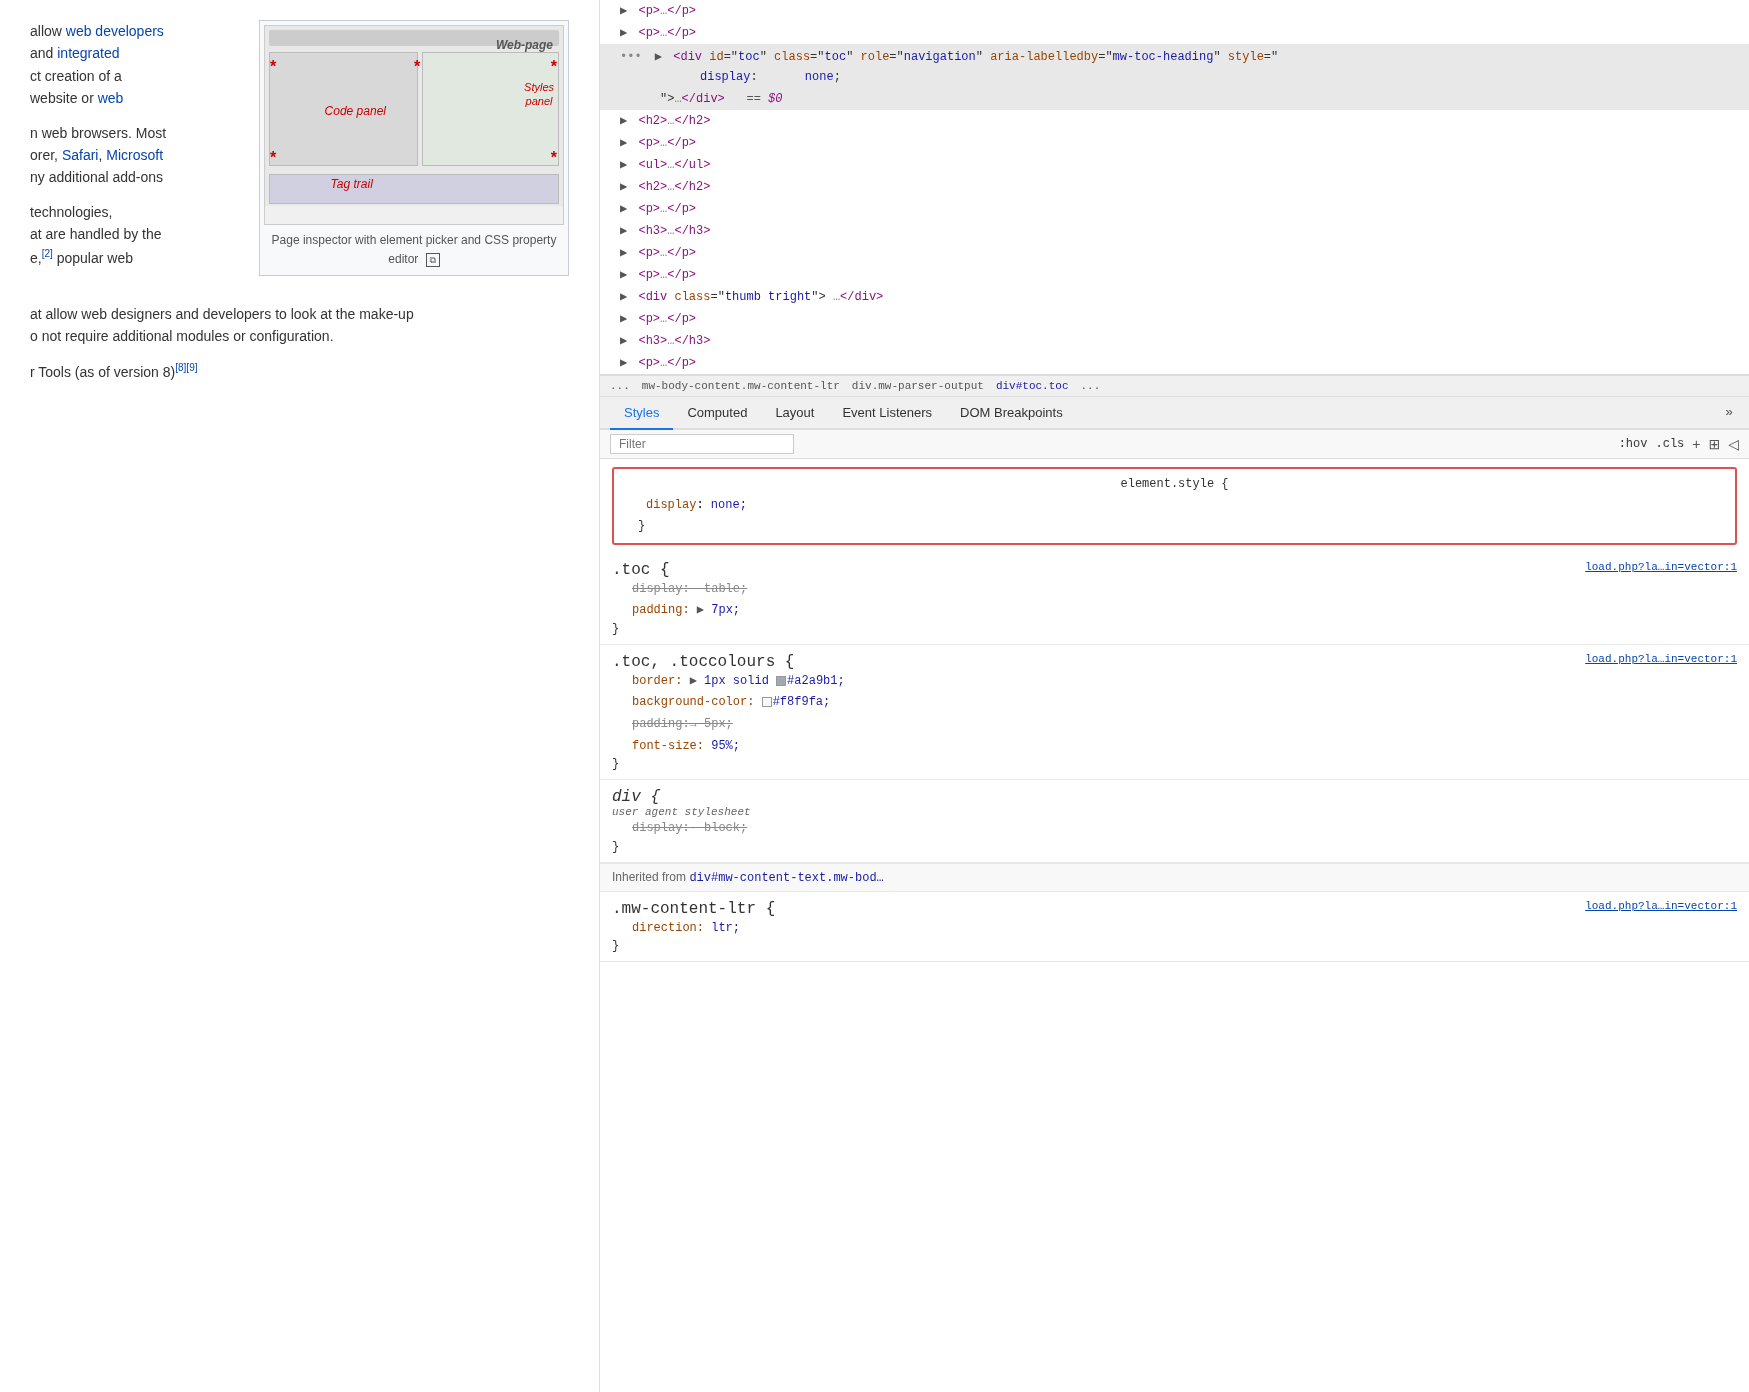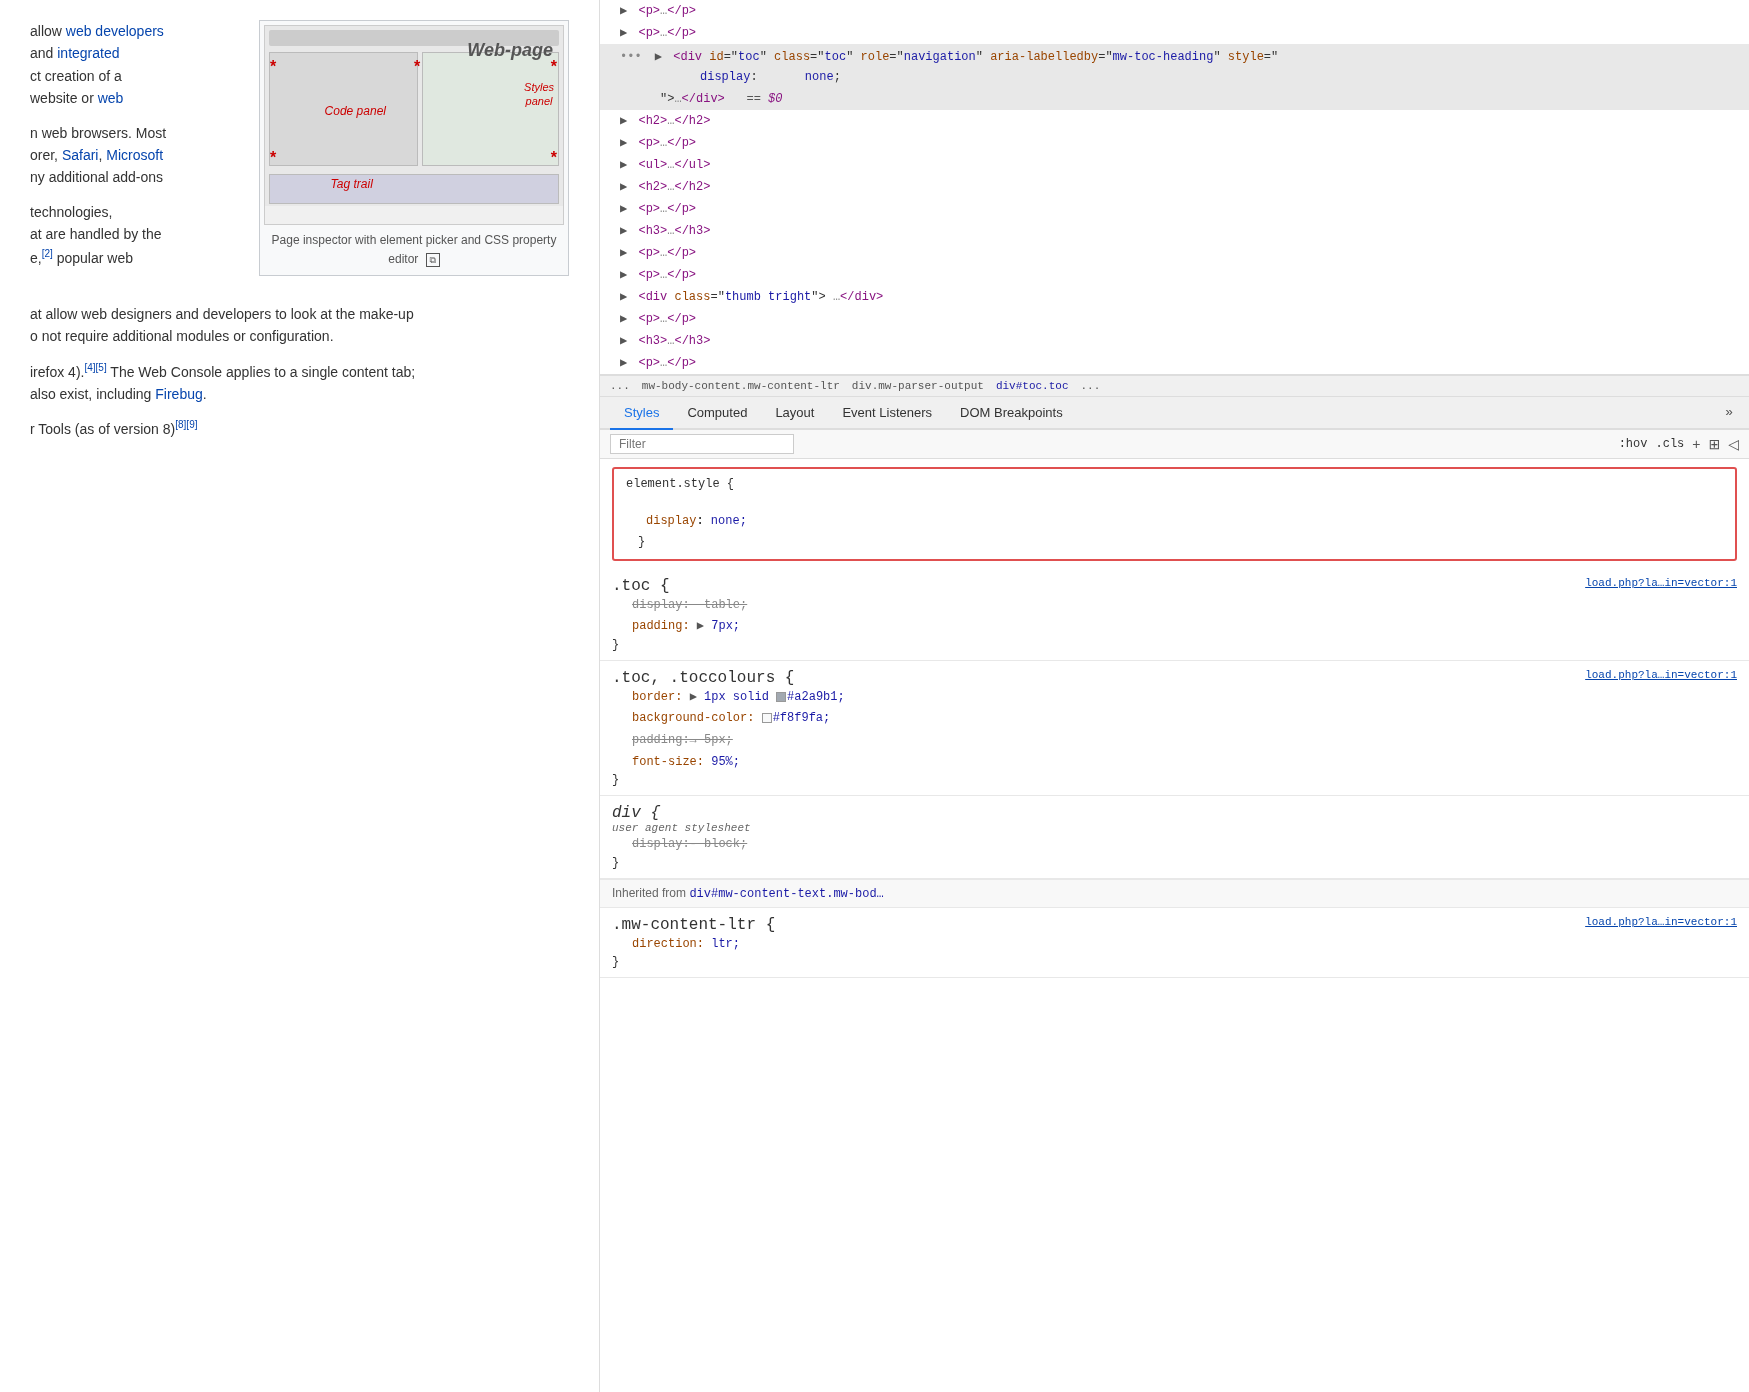--- a/index.html
+++ b/index.html
@@ -273,21 +273,22 @@
       border-radius: 3px;
       padding: 8px 12px;
       margin: 8px 12px;
       background: #fff;
     }
 
     .element-style-selector {
       font-family: 'Courier New', monospace;
       font-size: 12px;
       color: #333;
-      margin-bottom: 20px;
+      margin-bottom: 4px;
+      text-align: center;
     }
 
     .inherited-label {
       padding: 6px 12px;
       font-family: Arial, sans-serif;
       font-size: 12px;
       color: #666;
       background: #f8f8f8;
       border-top: 1px solid #e8e8e8;
       border-bottom: 1px solid #e8e8e8;
@@ -340,40 +341,39 @@
         <span class="fake-asterisk" style="top:28px; left:5px;">*</span>
         <span class="fake-asterisk" style="top:28px; left:50%;">*</span>
         <span class="fake-asterisk" style="top:28px; right:6px;">*</span>
         <span class="fake-asterisk" style="bottom:35px; left:5px;">*</span>
         <span class="fake-asterisk" style="bottom:35px; right:6px;">*</span>
 
         <span style="position:absolute; top:42%; left:20%; font-size:12px; font-style:italic; color:#c00;">Code panel</span>
         <span style="position:absolute; top:30%; right:3%; font-size:11px; font-style:italic; color:#c00; text-align:center; line-height:1.3;">Styles<br>panel</span>
         <span style="position:absolute; bottom:12px; left:22%; font-size:12px; font-style:italic; color:#c00;">Tag trail</span>
 
-        <span style="position:absolute; top:10px; right:10px; font-size:18px; font-weight:bold; font-style:italic; color:#555;">Web-page</span>
+        <span style="position:absolute; top:10px; right:10px; font-size:12px; font-weight:bold; font-style:italic; color:#555;">Web-page</span>
       </div>
     </div>
     <div class="image-caption">
       <span>Page inspector with element picker and CSS property editor</span>
       <span class="image-expand-icon">⧉</span>
     </div>
   </div>
 
   <p>allow <a href="#">web developers</a><br>and <a href="#">integrated</a><br>ct creation of a<br>website or <a href="#">web</a></p>
 
   <p>n web browsers. Most<br>orer, <a href="#">Safari</a>, <a href="#">Microsoft</a><br>ny additional add-ons</p>
 
   <p>technologies,<br>at are handled by the<br>e,<sup>[2]</sup> popular web</p>
 
   <br style="clear:both">
 
   <p>at allow web designers and developers to look at the make-up<br>o not require additional modules or configuration.</p>
 
-  <p>irefox 4).<sup>[4][5]</sup> The Web Console applies to a single content tab;<br>also exist, including <a href="#">Firebug</a>.</p>
 
   <p>r Tools (as of version 8)<sup>[8][9]</sup></p>
 
 </div>
 
 <div class="right-panel">
 
   <div class="devtools-html-panel">
 
     <div class="html-line">

